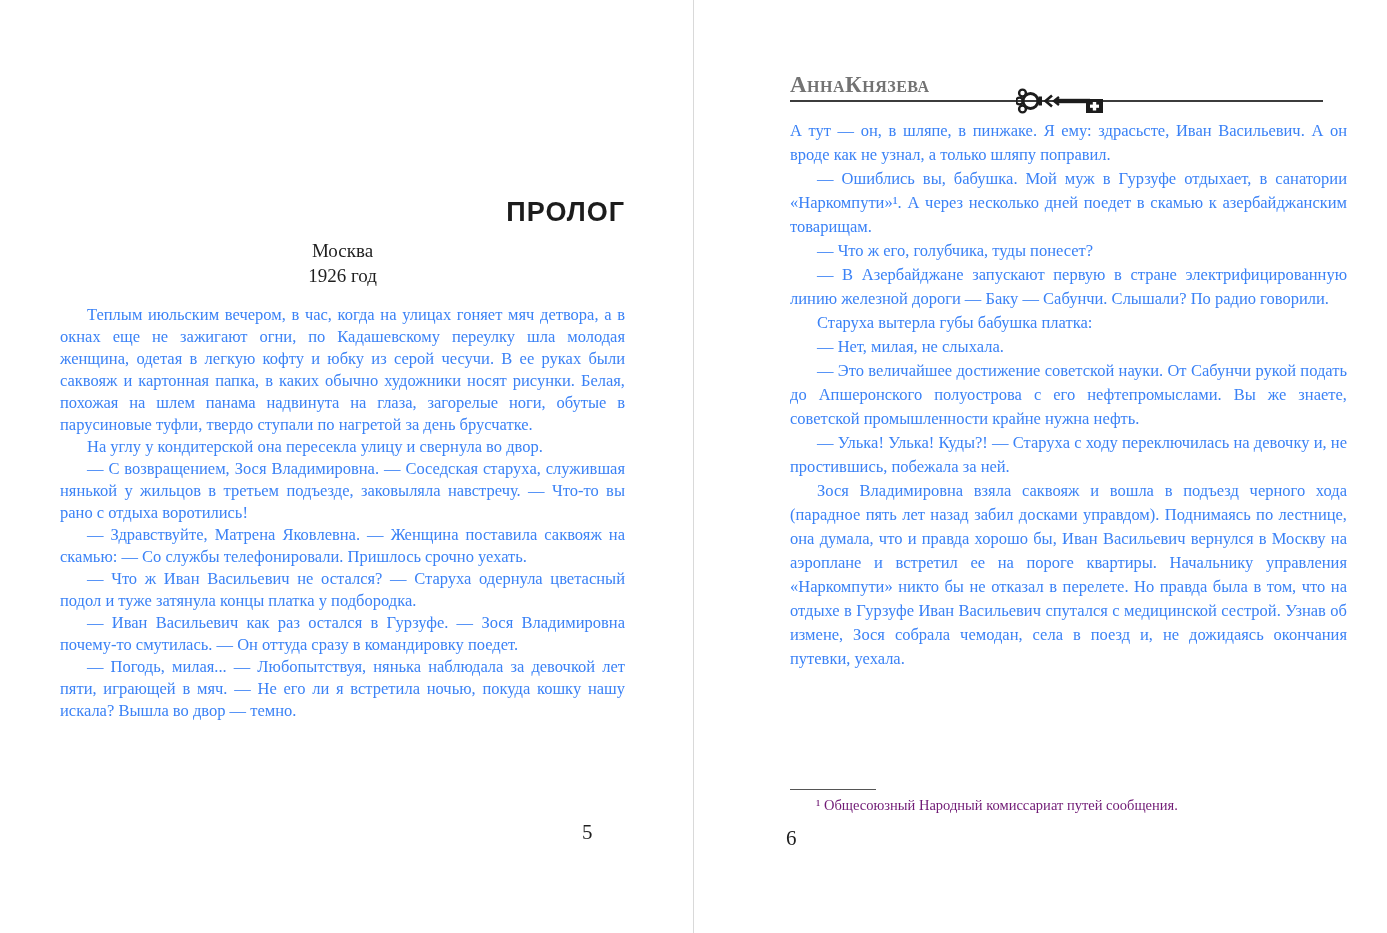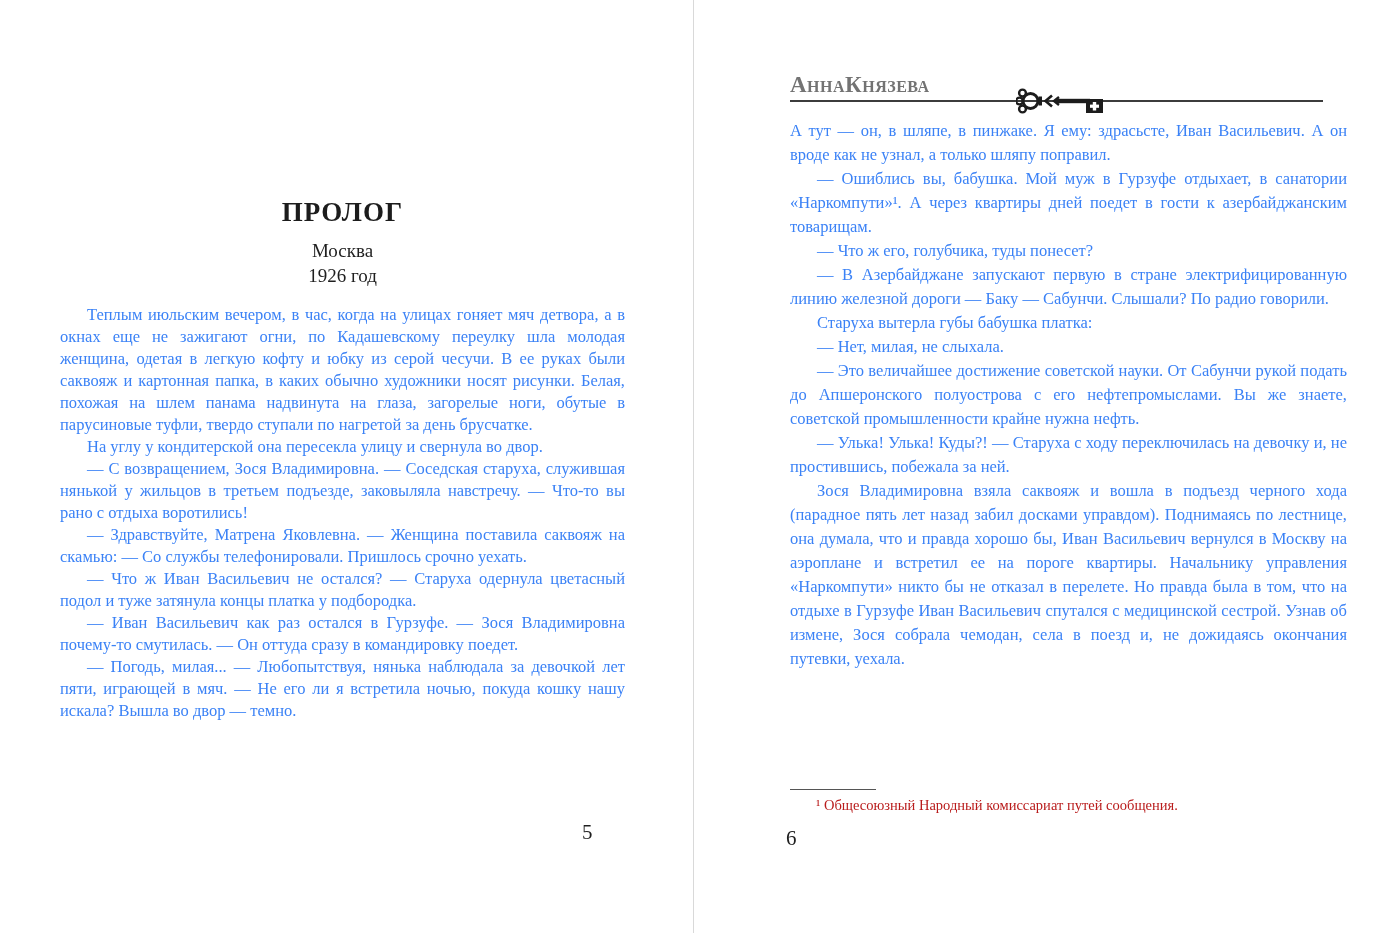--- a/index.html
+++ b/index.html
@@ -18,25 +18,25 @@
     width: 1px; height: 933px;
     background: #d9d9d9;
   }
   
   .lp-content {
     position: absolute;
     left: 60px; top: 197px;
     width: 565px;
   }
   .lp-heading {
-    font-family: Liberation Serif, serif;
+    font-family: Liberation Sans, sans-serif;
     font-size: 27px;
     font-weight: bold;
     letter-spacing: 1px;
-    text-align: center;
+    text-align: right;
     color: #1c1c1c;
     line-height: 30px;
   }
   .lp-subtitle {
     margin-top: 11px;
     text-align: center;
     font-size: 19px;
     line-height: 25px;
     color: #1f1f1f;
   }
@@ -92,21 +92,21 @@
     width: 86px; height: 1px;
     background: #555555;
   }
   .rp-footnote {
     position: absolute;
     left: 790px; top: 796px;
     width: 557px;
     font-size: 14.5px;
     line-height: 19px;
     text-indent: 26px;
-    color: #b91c1c;
+    color: #701a75;
   }
 </style>
 </head>
 <body>
 
 <div class="canvas">
 
   <div class="center-divider"></div>
 
   <div class="lp-content">
@@ -143,21 +143,21 @@
 
     <rect x="40" y="12.8" width="34" height="4.4" fill="#1c1c1c"></rect>
 
     <rect x="70" y="13" width="17" height="14" fill="#1c1c1c"></rect>
     <rect x="76.8" y="16" width="3.4" height="8.5" fill="#ffffff"></rect>
     <rect x="74" y="18.6" width="9" height="3.2" fill="#ffffff"></rect>
   </svg>
 
   <div class="rp-body">
     <p class="body-par no-indent">А тут — он, в шляпе, в пинжаке. Я ему: здрасьсте, Иван Васильевич. А он вроде как не узнал, а только шляпу поправил.</p>
-    <p class="body-par">— Ошиблись вы, бабушка. Мой муж в Гурзуфе отдыхает, в санатории «Наркомпути»¹. А через квартиры дней поедет в гости к азербайджанским товарищам.</p>
+    <p class="body-par">— Ошиблись вы, бабушка. Мой муж в Гурзуфе отдыхает, в санатории «Наркомпути»¹. А через несколько дней поедет в скамью к азербайджанским товарищам.</p>
     <p class="body-par">— Что ж его, голубчика, туды понесет?</p>
     <p class="body-par">— В Азербайджане запускают первую в стране электрифицированную линию железной дороги — Баку — Сабунчи. Слышали? По радио говорили.</p>
     <p class="body-par">Старуха вытерла губы бабушка платка:</p>
     <p class="body-par">— Нет, милая, не слыхала.</p>
     <p class="body-par">— Это величайшее достижение советской науки. От Сабунчи рукой подать до Апшеронского полуострова с его нефтепромыслами. Вы же знаете, советской промышленности крайне нужна нефть.</p>
     <p class="body-par">— Улька! Улька! Куды?! — Старуха с ходу переключилась на девочку и, не простившись, побежала за ней.</p>
     <p class="body-par">Зося Владимировна взяла саквояж и вошла в подъезд черного хода (парадное пять лет назад забил досками управдом). Поднимаясь по лестнице, она думала, что и правда хорошо бы, Иван Васильевич вернулся в Москву на аэроплане и встретил ее на пороге квартиры. Начальнику управления «Наркомпути» никто бы не отказал в перелете. Но правда была в том, что на отдыхе в Гурзуфе Иван Васильевич спутался с медицинской сестрой. Узнав об измене, Зося собрала чемодан, села в поезд и, не дожидаясь окончания путевки, уехала.</p>
   </div>
 
   <div class="rp-footnote-rule"></div>

